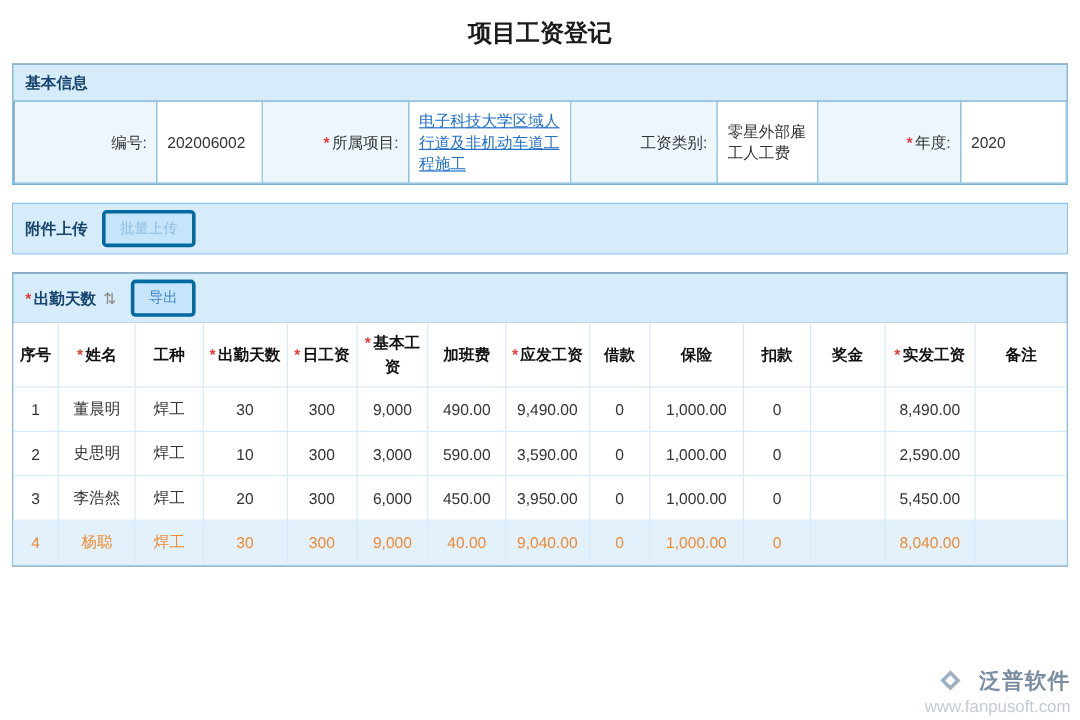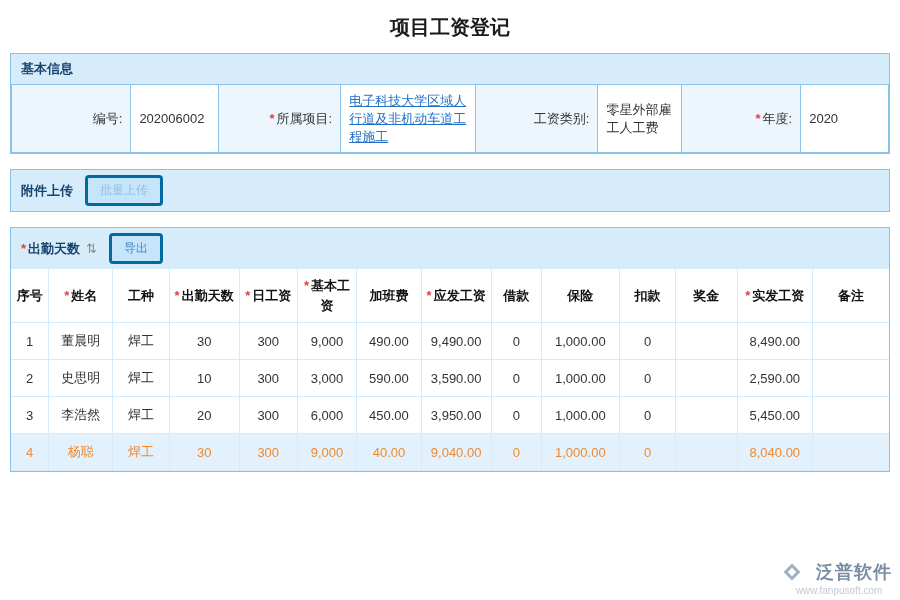--- a/index.html
+++ b/index.html
@@ -98,21 +98,21 @@
   
   .brand { position: absolute; right: 8px; bottom: 4px; z-index: 5; text-align: center; }
   .brand-row { display: flex; align-items: center; gap: 18px; justify-content: flex-end; }
   .brand-icon {
     width: 12px; height: 12px;
     border: 3px solid #9fb0c2;
     transform: rotate(45deg);
     display: inline-block;
   }
   .brand-text { font-size: 18px; font-weight: bold; color: #7b8da3; letter-spacing: 1px; }
-  .brand-url { font-size: 10px; color: #c4cad3; margin-top: 1px; }
+  .brand-url { font-size: 14px; color: #c4cad3; margin-top: 1px; }
 </style>
 </head>
 <body>
 
 <div class="page-title">项目工资登记</div>
 
 <section class="panel">
   <div class="panel-header">
     <span class="panel-title">基本信息</span>
   </div>

